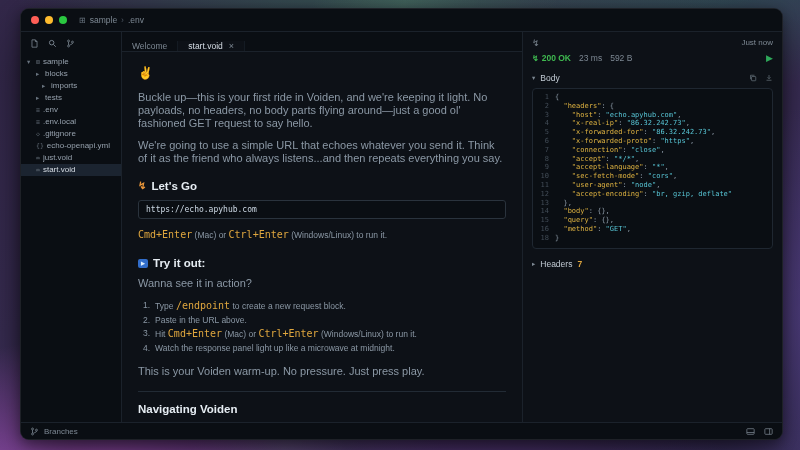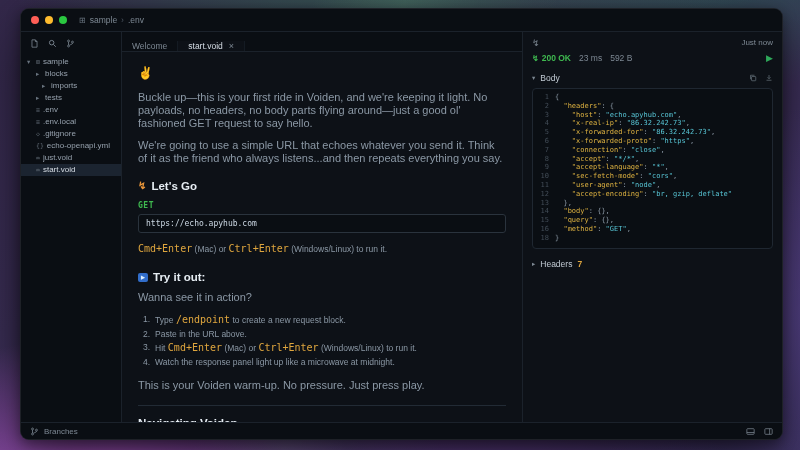--- a/index.html
+++ b/index.html
@@ -190,21 +190,20 @@
           <div class="doc-h1">
             <span class="emoji-wave">✌</span>
           </div>
           <p>Buckle up—this is your first ride in Voiden, and we're keeping it light. No payloads, no headers, no body parts flying around—just a good ol' fashioned GET request to say hello.</p>
           <p>We're going to use a simple URL that echoes whatever you send it. Think of it as the friend who always listens...and then repeats everything you say.</p>
 
           <div class="h2">
             <span class="bolt">↯</span>
             <span>Let's Go</span>
           </div>
-          <div class="method">GET</div>
           <div class="urlbox">https://echo.apyhub.com</div>
           <div class="rich"><span class="code">Cmd+Enter</span><span class="txt"> (Mac) or </span><span class="code">Ctrl+Enter</span><span class="txt"> (Windows/Linux) to run it.</span></div>
 
           <div class="h2">
             <span class="play-badge">▶</span>
             <span>Try it out:</span>
           </div>
           <p>Wanna see it in action?</p>
           <div class="steps">
               <div class="step">

